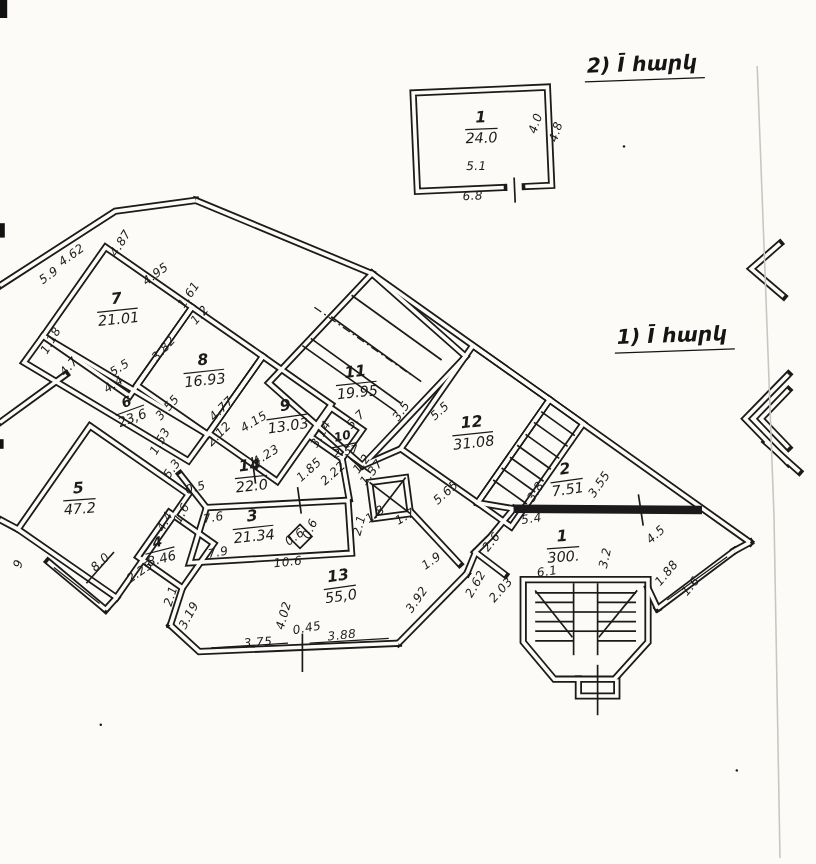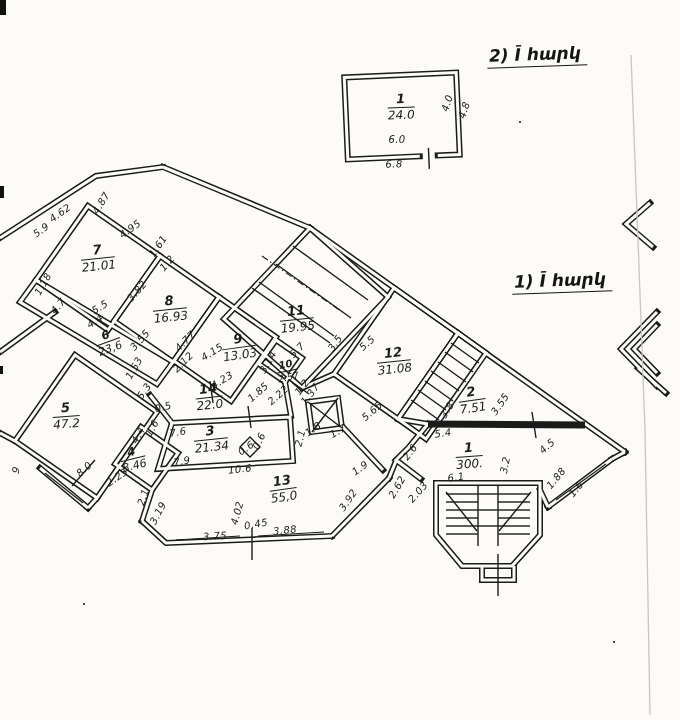--- a/index.html
+++ b/index.html
@@ -275,21 +275,21 @@
         <span class="rarea">55,0</span>
       </div>
       <div class="room " style="left: 472px; top: 400px; --r: -8deg;">
         <span class="rnum">2</span>
         <span class="rarea">7.51</span>
       </div>
       <div class="room " style="left: 469px; top: 456px; --r: -4deg;">
         <span class="rnum">1</span>
         <span class="rarea">300.</span>
       </div>
-      <span class="dim" style="left: 397px; top: 139px; --r: 0deg;">6.0</span>
+      <span class="dim" style="left: 397px; top: 139px; --r: 0deg;">5.1</span>
       <span class="dim" style="left: 394px; top: 164px; --r: -2deg;">6.8</span>
       <span class="dim" style="left: 447px; top: 103px; --r: -72deg;">4.0</span>
       <span class="dim" style="left: 464px; top: 110px; --r: -72deg;">4.8</span>
       <span class="dim" style="left: 101px; top: 203px; --r: -58deg;">4.87</span>
       <span class="dim" style="left: 60px; top: 213px; --r: -36deg;">4.62</span>
       <span class="dim" style="left: 41px; top: 230px; --r: -36deg;">5.9</span>
       <span class="dim" style="left: 130px; top: 229px; --r: -36deg;">4.95</span>
       <span class="dim" style="left: 158px; top: 246px; --r: -56deg;">1.61</span>
       <span class="dim" style="left: 167px; top: 263px; --r: -48deg;">1.2</span>
       <span class="dim" style="left: 43px; top: 284px; --r: -60deg;">1.18</span>

